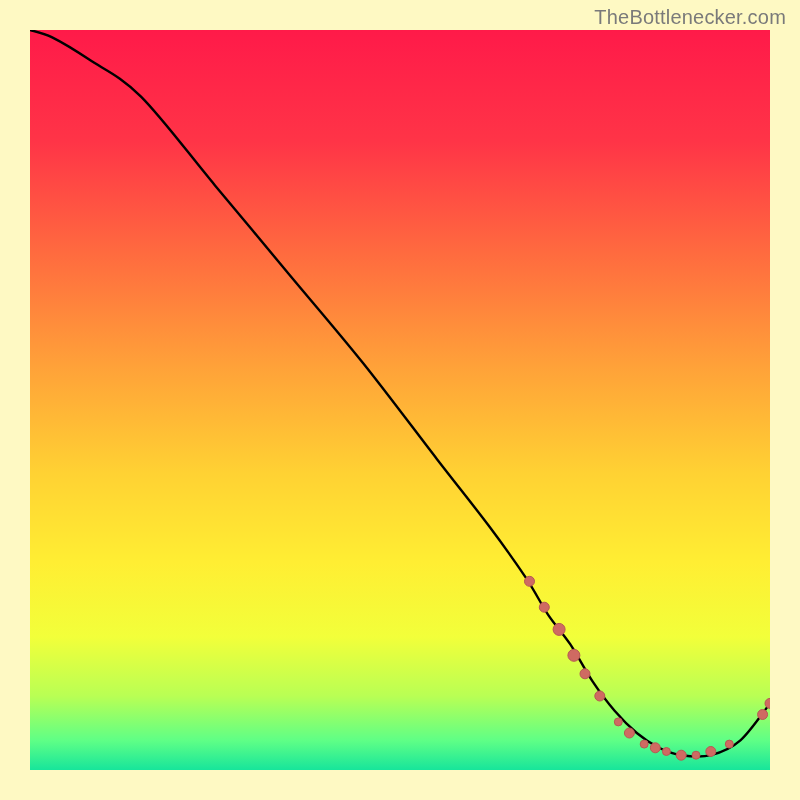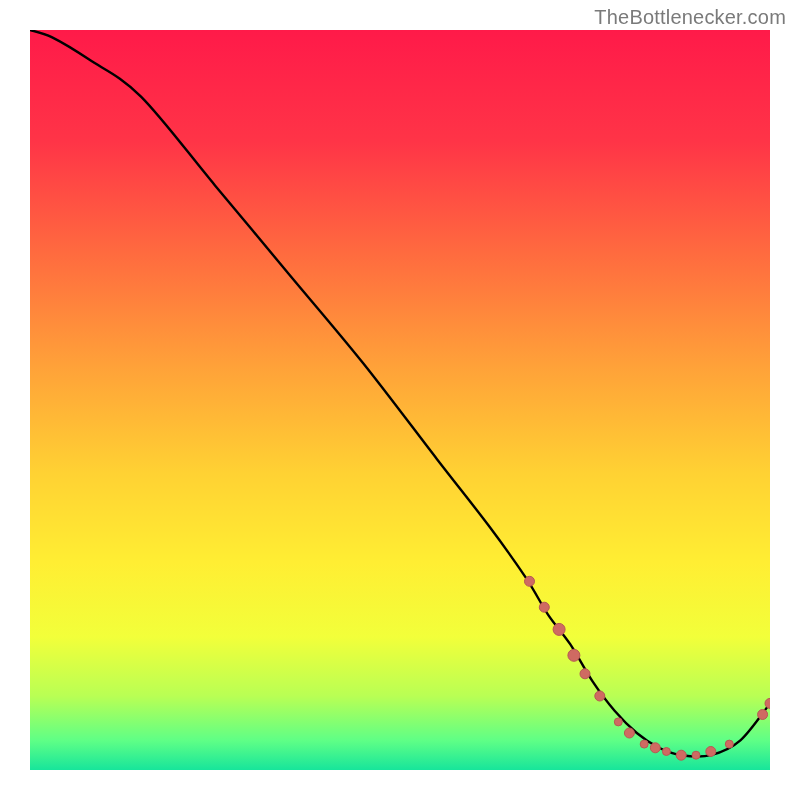--- a/index.html
+++ b/index.html
@@ -8,21 +8,21 @@
     background: #000;
     width: 800px;
     height: 800px;
     overflow: hidden;
     font-family: Arial, Helvetica, sans-serif;
   }
   .stage {
     position: relative;
     width: 800px;
     height: 800px;
-    background: #ffffff;
+    background: #fef9c3;
   }
   .watermark {
     position: absolute;
     top: 6px;
     right: 14px;
     color: #7a7a7a;
     font-size: 20px;
     font-weight: 500;
     letter-spacing: 0.2px;
     user-select: none;

